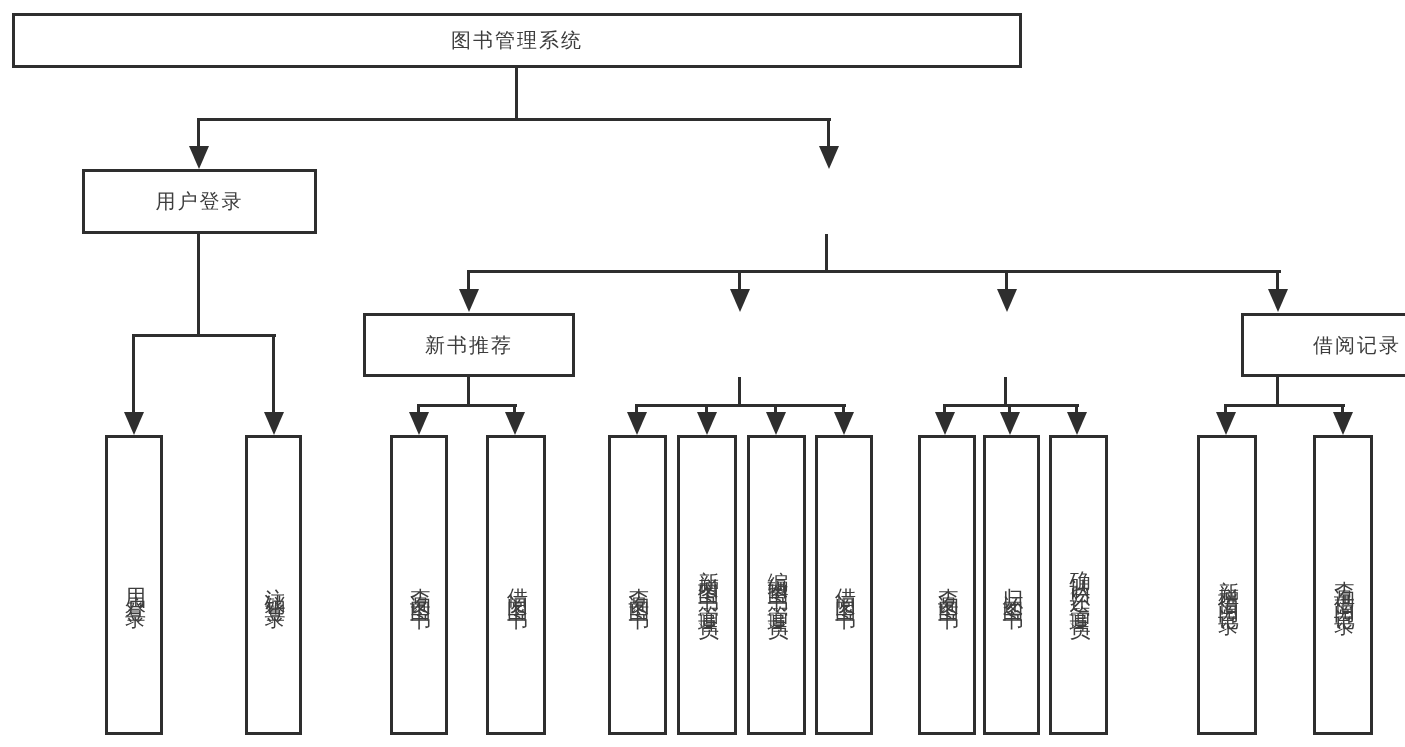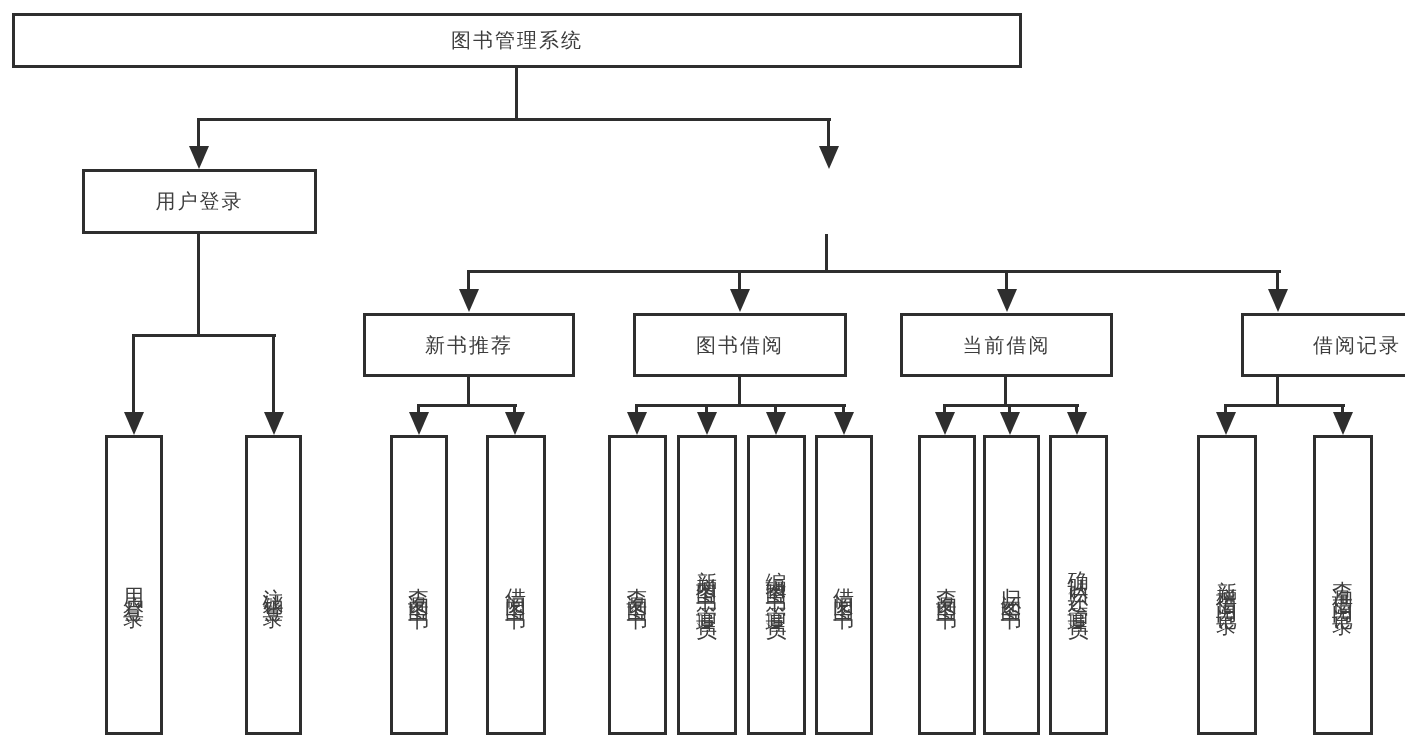--- a/index.html
+++ b/index.html
@@ -2,21 +2,21 @@
 <html><head>
 <meta charset="utf-8">
 <style>
   * { margin:0; padding:0; box-sizing:border-box; }
   html,body { background:#ffffff; }
   .stage {
     position:relative;
     width:1405px; height:747px;
     background:#ffffff;
     overflow:hidden;
-    font-family:Liberation Sans, sans-serif;
+    font-family:Liberation Mono, monospace;
   }
   
   .hbox {
     position:absolute;
     border:3px solid #2e2e2e;
     background:#ffffff;
     display:flex; align-items:center; justify-content:center;
   }
   .hbox span {
     font-size:20px; color:#3d3d3d; letter-spacing:2px; white-space:nowrap;
@@ -60,26 +60,20 @@
     <span>图书管理系统</span>
   </div>
 
   <div class="hbox" style="left:82px;top:169px;width:235px;height:65px;">
     <span>用户登录</span>
   </div>
 
 
   <div class="hbox" style="left:363px;top:313px;width:212px;height:64px;">
     <span>新书推荐</span>
-  </div>
-  <div class="hbox" style="left:633px;top:313px;width:214px;height:64px;">
-    <span>图书借阅</span>
-  </div>
-  <div class="hbox" style="left:900px;top:313px;width:213px;height:64px;">
-    <span>当前借阅</span>
   </div>
   <div class="hbox" style="left:1241px;top:313px;width:232px;height:64px;">
     <span>借阅记录</span>
   </div>
 
   <div class="vbox" style="left:105px;width:58px;">
     <span>用户登录</span>
   </div>
   <div class="vbox" style="left:245px;width:57px;">
     <span>注销登录</span>

